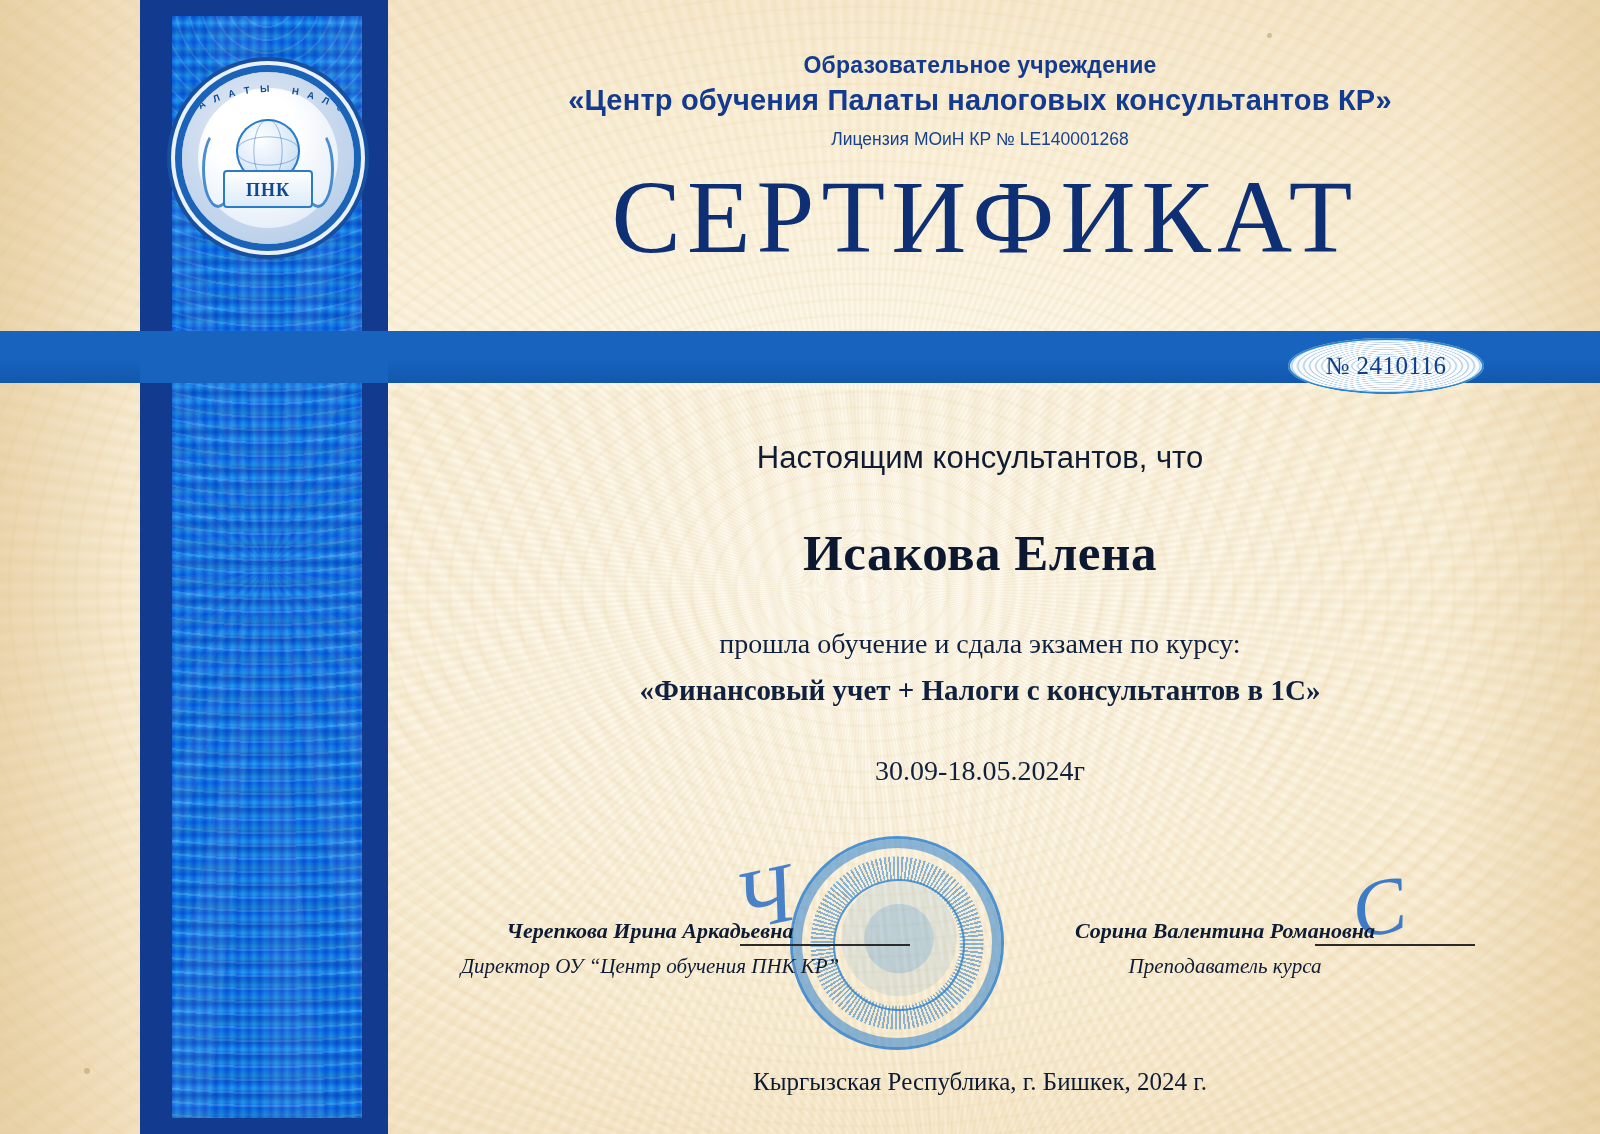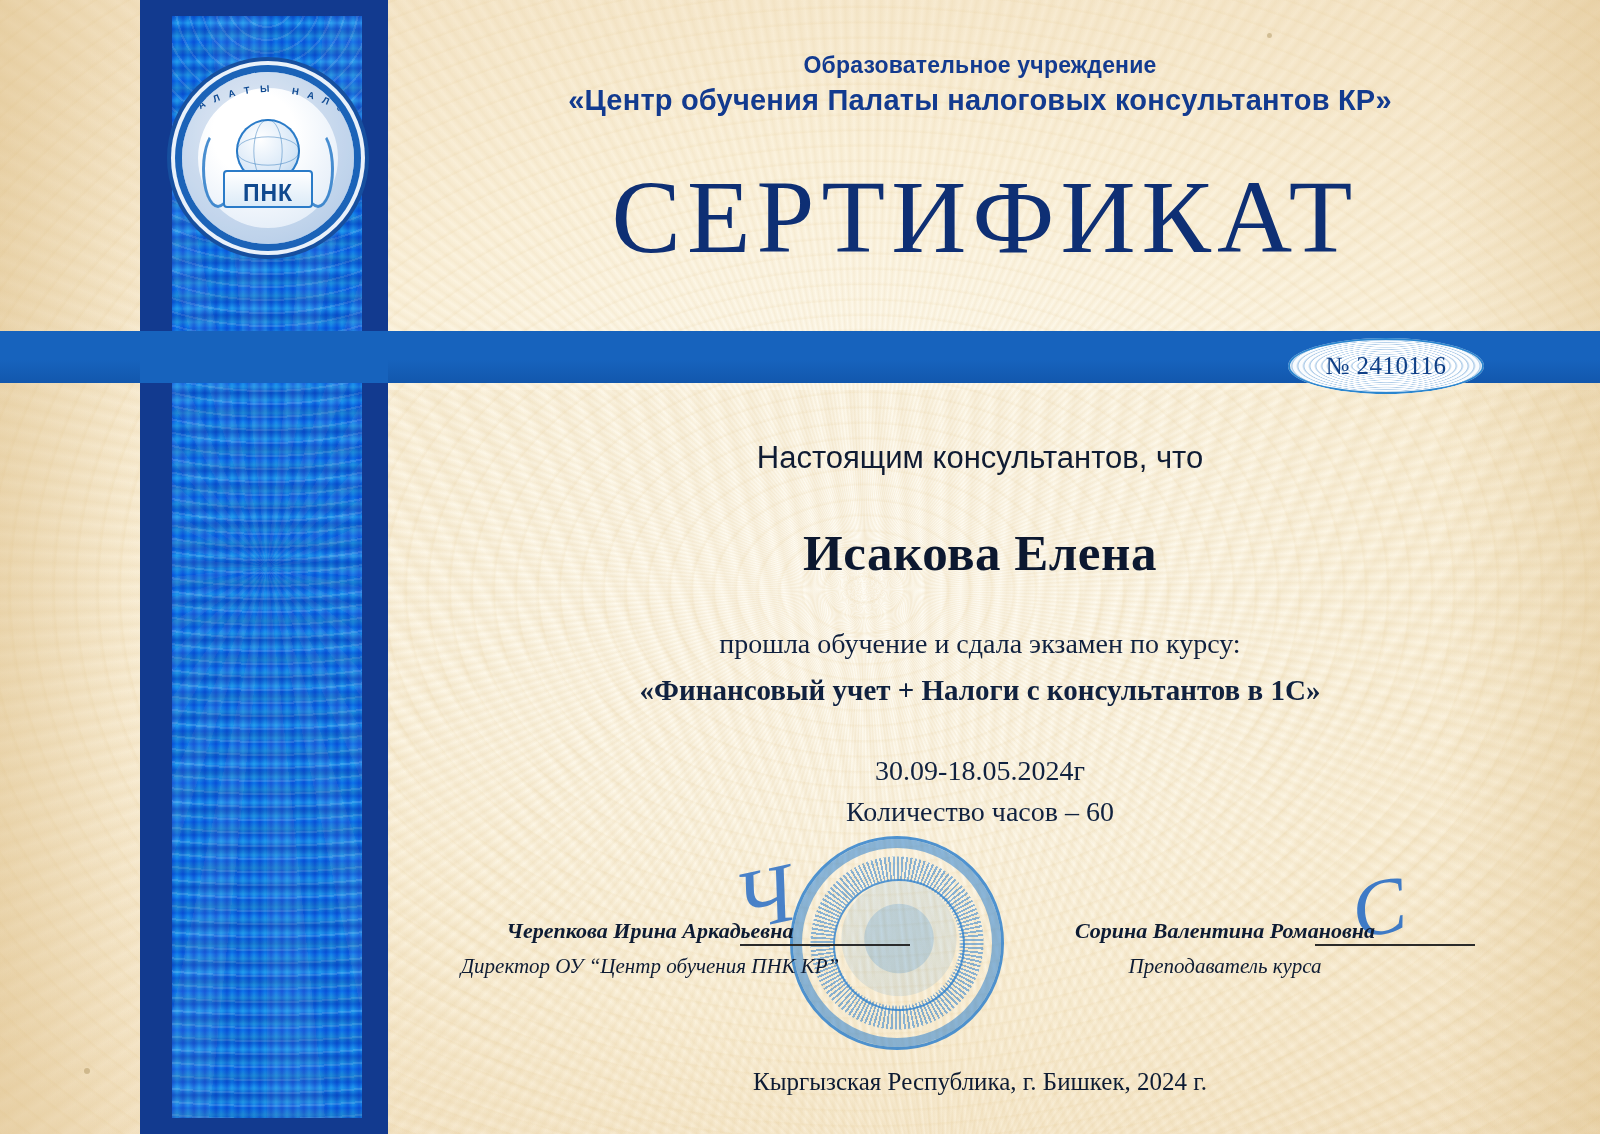--- a/index.html
+++ b/index.html
@@ -149,22 +149,22 @@
     position: absolute; left: 50%; top: 57%;
     transform: translateX(-50%);
     width: 86px; height: 34px;
     background: linear-gradient(180deg, #ffffff, #dcebf8);
     border: 2px solid #2a7bc8;
     border-radius: 4px;
   }
   .emblem .pnk {
     position: absolute; left: 50%; top: 63%;
     transform: translateX(-50%);
-    font-family: Liberation Sans, sans-serif;
-    font-weight: 700; font-size: 23px; color: #10498f; letter-spacing: 1px;
+    font-family: Liberation Serif, serif;
+    font-weight: 700; font-size: 18px; color: #10498f; letter-spacing: 1px;
   }
   .emblem .wreath-l, .emblem .wreath-r {
     position: absolute; top: 34%; width: 26px; height: 72px;
     border: 3px solid #2a7bc8; border-radius: 50%/50%;
     opacity: .85;
   }
   .emblem .wreath-l { left: 20px; border-right-color: transparent; border-top-color: transparent; }
   .emblem .wreath-r { right: 20px; border-left-color: transparent; border-top-color: transparent; }
   .emblem .circ-label {
     position:absolute; left:50%; top:50%;
@@ -386,37 +386,37 @@
     <div class="wreath-l"></div>
     <div class="wreath-r"></div>
     <div class="globe"></div>
     <div class="scroll"></div>
     <div class="pnk">ПНК</div>
   </div>
 
   <div class="header">
     <div class="line1">Образовательное учреждение</div>
     <div class="line2">«Центр обучения Палаты налоговых консультантов КР»</div>
+    <div class="license">Лицензия МОиН КР № LE140001268</div>
   </div>
 
   <div class="title">СЕРТИФИКАТ</div>
 
   <div class="number-badge">
     <div class="rosette"></div>
     <div class="num">№ 2410116</div>
   </div>
 
   <div class="body-wrap">
     <div class="confirm">Настоящим консультантов, что</div>
     <div class="recipient">Исакова Елена</div>
     <div class="passed">прошла обучение и сдала экзамен по курсу:</div>
     <div class="course">«Финансовый учет + Налоги с консультантов в 1С»</div>
     <div class="dates">
       <div>30.09-18.05.2024г</div>
-      <div>Количество часов – 60</div>
     </div>
   </div>
 
   <div class="stamp"></div>
 
   <div class="signature-ink ink-left">Ч</div>
   <div class="signature-ink ink-right">С</div>
 
   <div class="sig-rule rule-left"></div>
   <div class="sig-rule rule-right"></div>

